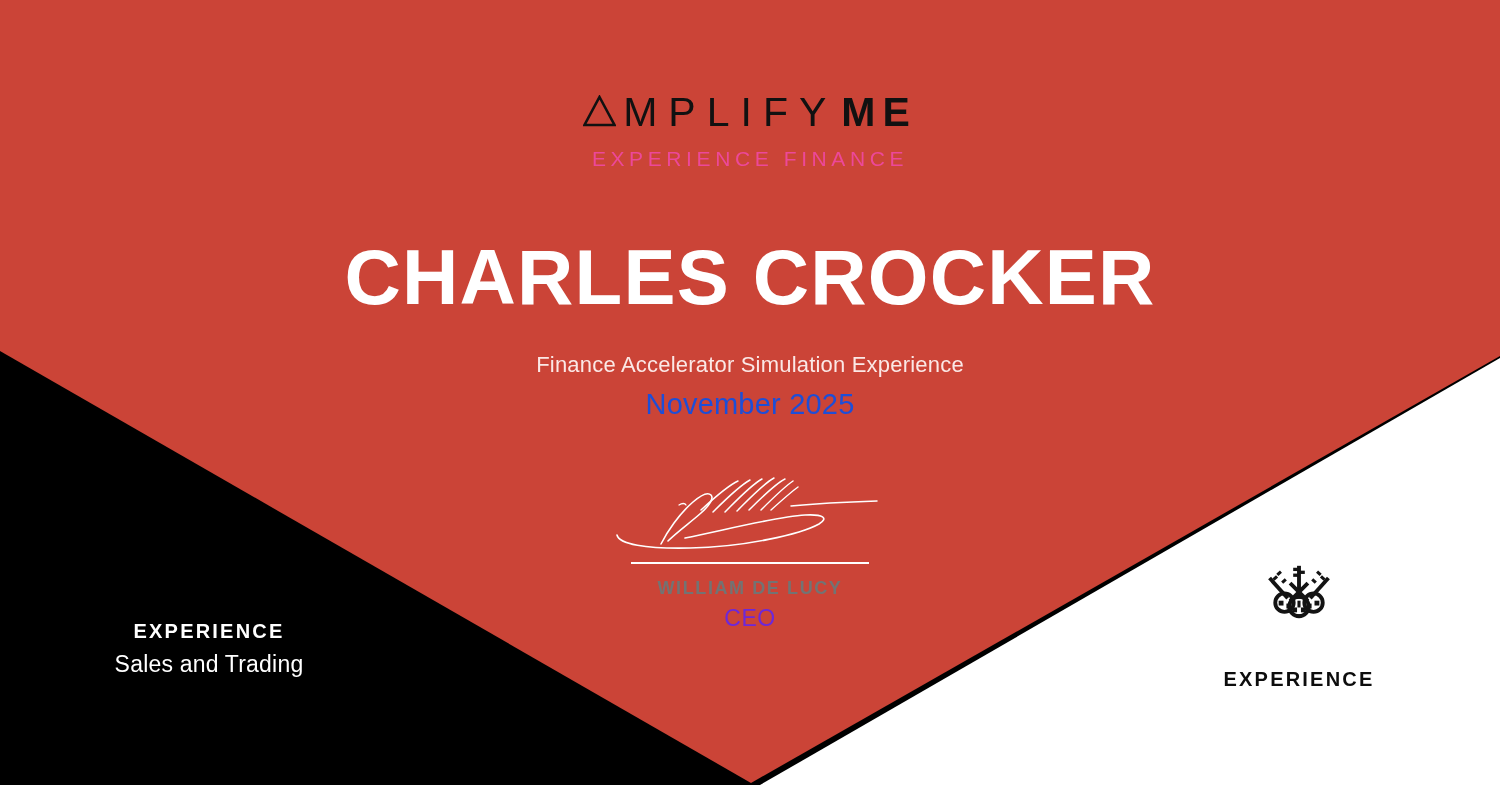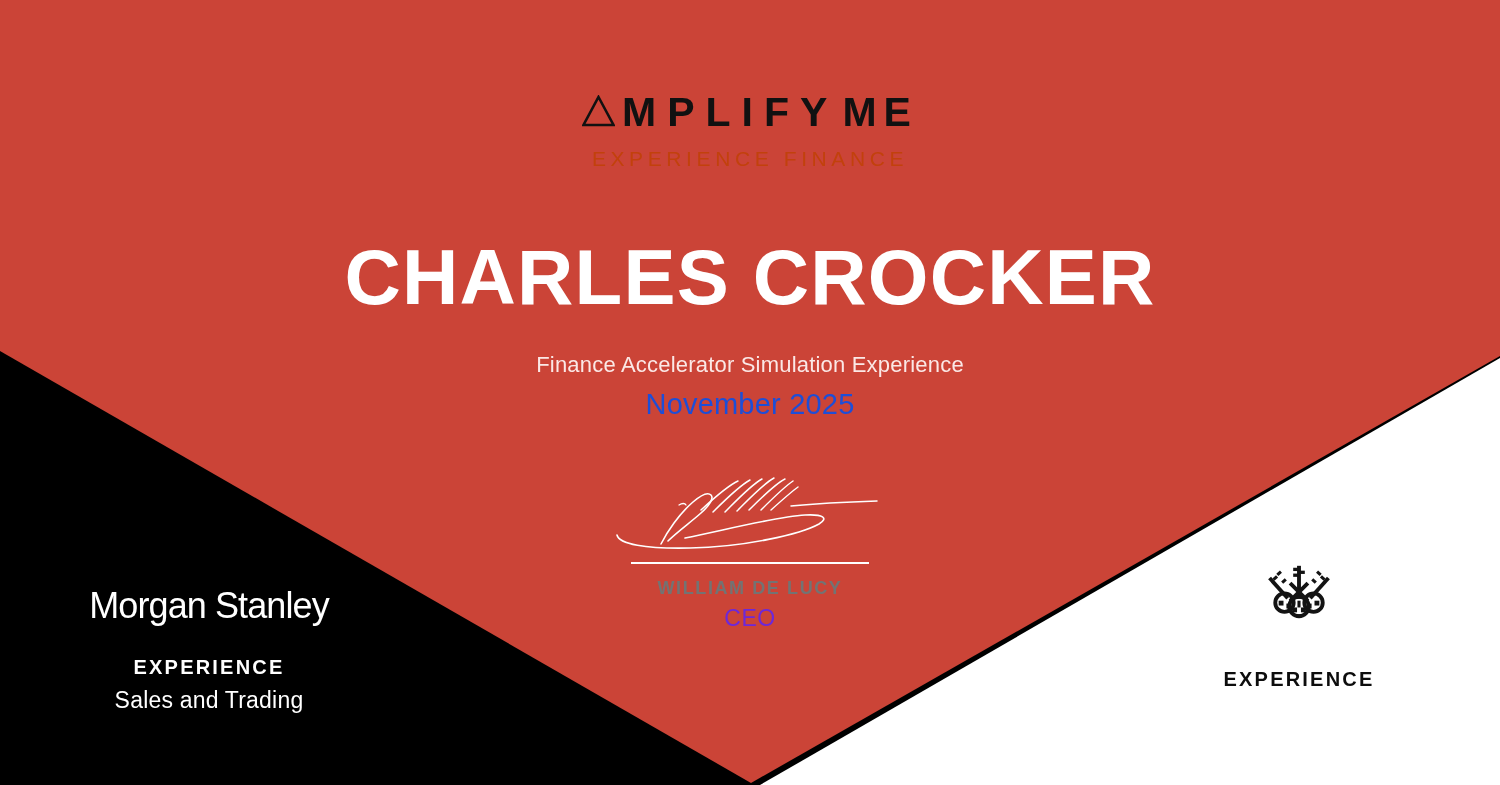--- a/index.html
+++ b/index.html
@@ -46,32 +46,32 @@
     font-size: 41px;
     line-height: 1;
     white-space: nowrap;
   }
   .brand-tri {
     display: inline-block;
     vertical-align: -1px;
     margin-right: 7px;
   }
   .brand-light {
-    font-weight: 700;
+    font-weight: 400;
     letter-spacing: 11px;
     margin-top: 40px;
   }
   .brand-bold {
     font-weight: 700;
     letter-spacing: 7px;
     margin-left: 4px;
   }
   .brand-tag {
     margin-top: 14px;
-    color: #c2410c;
+    color: #ec4899;
     font-size: 21px;
     font-weight: 400;
     letter-spacing: 4.6px;
     white-space: nowrap;
   }
 
   
   .recipient {
     position: absolute;
     top: 238px;
@@ -237,21 +237,20 @@
           <path d="M186 34 C206 32 238 30 272 29" stroke-width="1.5"></path>
           <path d="M74 33 C77 31 80 31 81 33" stroke-width="1.3"></path>
         </g>
       </svg>
       <div class="signature-rule"></div>
       <div class="signer-name">WILLIAM DE LUCY</div>
       <div class="signer-title">CEO</div>
     </div>
 
     <div class="partner partner-ms">
-      <div class="partner-logo-ms">Morgan Stanley</div>
       <div class="partner-caption">EXPERIENCE</div>
       <div class="partner-track">Sales and Trading</div>
     </div>
 
     <div class="partner partner-ubs">
       <div class="partner-logo-ubs">
         <svg width="62" height="62" viewBox="0 0 64 64">
           <g fill="#131313">
 
             <rect x="30" y="6" width="4" height="34"></rect>

